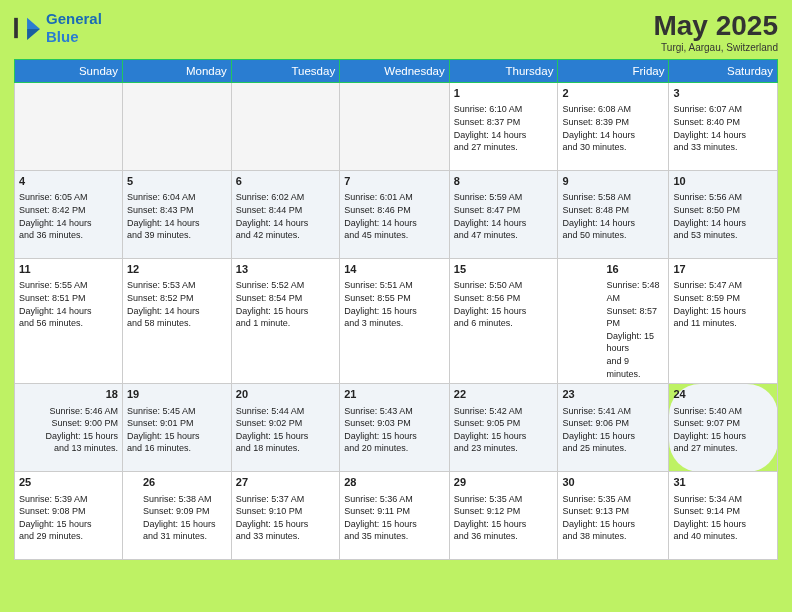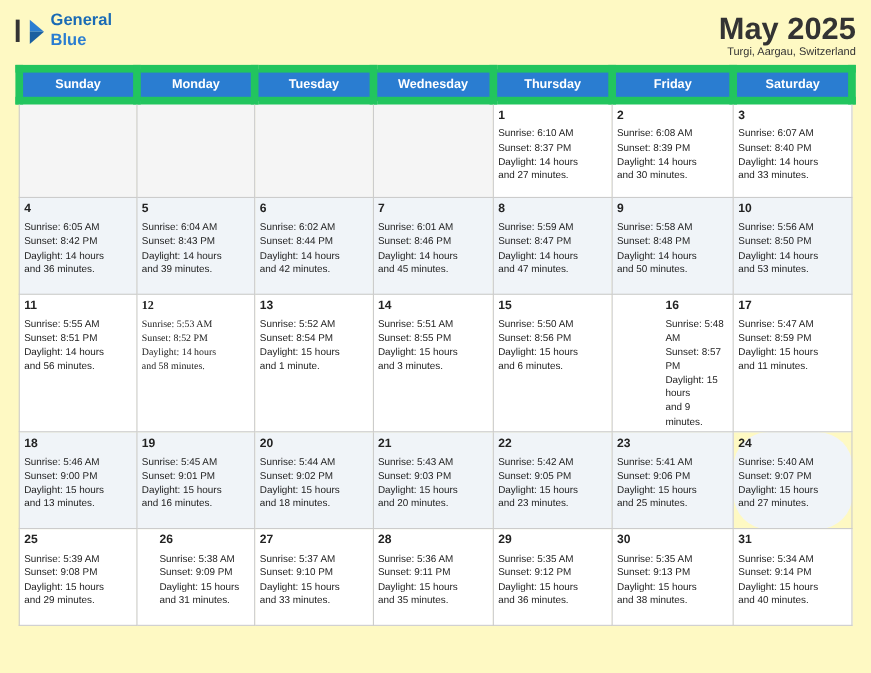--- a/index.html
+++ b/index.html
@@ -7,21 +7,21 @@
       font-family: Arial, sans-serif;
       background: #fff;
       width: 792px;
       height: 612px;
       overflow: hidden;
     }
     .page {
       width: 792px;
       height: 612px;
       padding: 10px 14px;
-      background: #fef9c3;
+      background: #bef264;
     }
     .header {
       display: flex;
       justify-content: space-between;
       align-items: flex-start;
       margin-bottom: 6px;
     }
     .logo {
       display: flex;
       align-items: center;
@@ -54,24 +54,24 @@
     }
     .calendar {
       width: 100%;
       border-collapse: collapse;
       border: 1px solid #ccc;
     }
     .calendar th {
       background: #2a7dd1;
       color: #fff;
       font-size: 11.5px;
-      font-weight: bold;
+      font-weight: normal;
       padding: 5px 4px;
-      text-align: center;
-      border: 7px solid #22c55e;
+      text-align: right;
+      border: 1px solid #22c55e;
     }
     .calendar td {
       vertical-align: top;
       border: 1px solid #ccc;
       padding: 3px 4px;
       width: 113px;
       font-size: 9px;
       color: #222;
       line-height: 1.4;
       height: 88px;
@@ -202,21 +202,21 @@
           </td>
         </tr>
         <tr>
           <td style="background: rgb(255, 255, 255);">
             <span class="day-num">11</span>
             <div>Sunrise: 5:55 AM</div>
             <div>Sunset: 8:51 PM</div>
             <div>Daylight: 14 hours</div>
             <div>and 56 minutes.</div>
           </td>
-          <td style="background: rgb(255, 255, 255); font-family: Liberation Serif, serif;">
+          <td style="background: rgb(255, 255, 255);">
             <span class="day-num">12</span>
             <div>Sunrise: 5:53 AM</div>
             <div>Sunset: 8:52 PM</div>
             <div>Daylight: 14 hours</div>
             <div>and 58 minutes.</div>
           </td>
           <td style="background: rgb(255, 255, 255);">
             <span class="day-num">13</span>
             <div>Sunrise: 5:52 AM</div>
             <div>Sunset: 8:54 PM</div>
@@ -246,21 +246,21 @@
           </td>
           <td style="background: rgb(255, 255, 255);">
             <span class="day-num">17</span>
             <div>Sunrise: 5:47 AM</div>
             <div>Sunset: 8:59 PM</div>
             <div>Daylight: 15 hours</div>
             <div>and 11 minutes.</div>
           </td>
         </tr>
         <tr>
-          <td style="background: rgb(240, 244, 248);">
+          <td style="background: rgb(240, 244, 248); text-align: right;">
             <span class="day-num">18</span>
             <div>Sunrise: 5:46 AM</div>
             <div>Sunset: 9:00 PM</div>
             <div>Daylight: 15 hours</div>
             <div>and 13 minutes.</div>
           </td>
           <td style="background: rgb(240, 244, 248);">
             <span class="day-num">19</span>
             <div>Sunrise: 5:45 AM</div>
             <div>Sunset: 9:01 PM</div>

